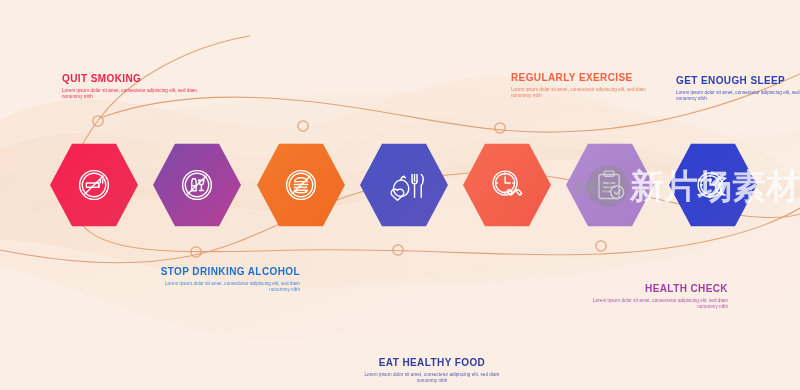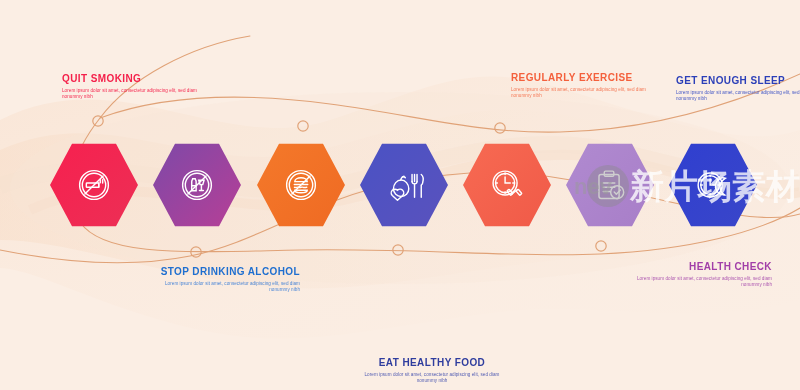--- a/index.html
+++ b/index.html
@@ -94,21 +94,21 @@
   .label-block.bottom { text-align: right; }
   .label-block.centered { text-align: center; }
   .label-block.centered .label-body { text-align: center; }
 
   
   .lb-0 { left: 62px;  top: 72px;  }
   .lb-1 { left: 150px; top: 265px; }
   .lb-2 { left: 268px; top: 70px;  }
   .lb-3 { left: 357px; top: 320px; text-align:center; }
   .lb-4 { left: 470px; top: 71px; margin-left: 41px;  }
-  .lb-5 { left: 578px; top: 260px; margin-left: 44px; }
+  .lb-5 { left: 578px; top: 282px; }
   .lb-6 { left: 676px; top: 74px;  }
 
   .lb-3 { width: 150px; margin-top: 36px; }
 
   
   #watermark {
     position: absolute;
     left: 560px;
     top: 150px;
     width: 240px;

